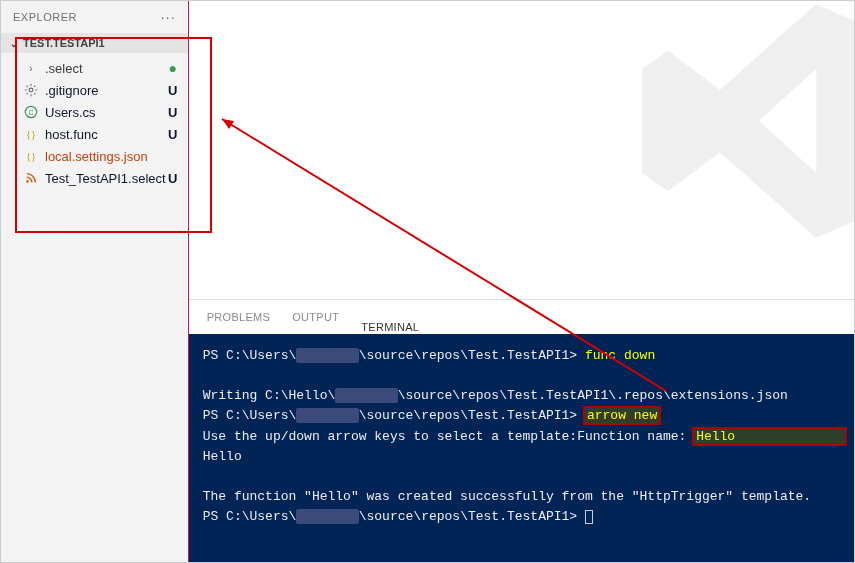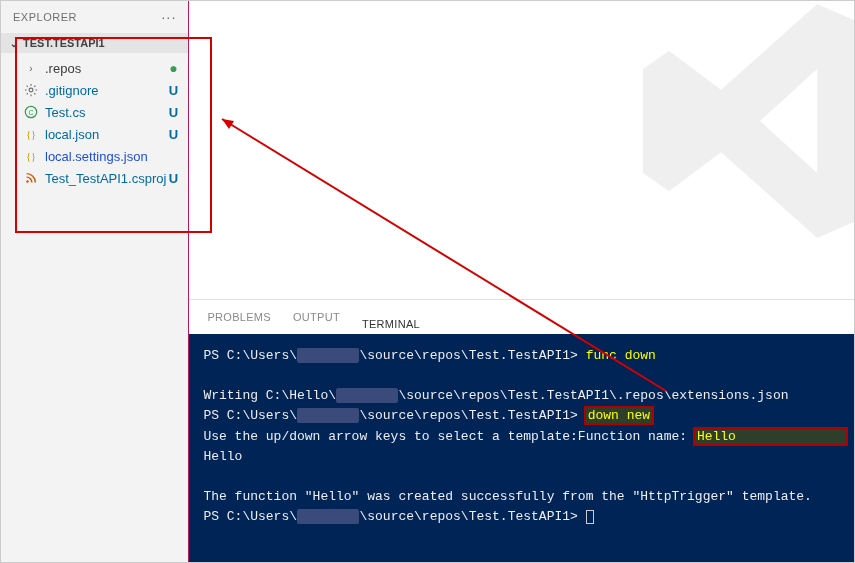--- a/index.html
+++ b/index.html
@@ -9,30 +9,30 @@
 .sidebar { width: 197px; background: #f3f3f3; border-right: 1px solid #be185d; display: flex; flex-direction: column; }
 .sidebar-header { display: flex; align-items: center; justify-content: space-between; padding: 8px 12px; font-size: 11px; color: #6f6f6f; letter-spacing: 0.5px; }
 .more { font-size: 14px; color: #6f6f6f; cursor: pointer; }
 .folder-header { background: #e4e4e4; padding: 4px 8px; font-size: 11px; font-weight: 700; color: #424242; display: flex; align-items: center; gap: 4px; }
 .chev { display: inline-block; width: 10px; text-align: center; color: #424242; font-size: 10px; }
 .tree { padding: 4px 0; }
 .tree-item { display: flex; align-items: center; padding: 2px 8px 2px 22px; height: 22px; color: #3b3b3b; cursor: pointer; }
 .ti-icon { width: 16px; height: 16px; display: inline-flex; align-items: center; justify-content: center; margin-right: 6px; flex-shrink: 0; }
 .ti-label { flex: 1; white-space: nowrap; overflow: hidden; text-overflow: ellipsis; }
 .ti-status { width: 14px; text-align: center; font-weight: 600; }
-.git-u { color: #0369a1; }
-.dim { color: #1d4ed8; }
+.git-u { color: #0f172a; }
+.dim { color: #c2410c; }
 .dot-green { color: #3a9c55; font-size: 14px; line-height: 1; }
 .main { flex: 1; display: flex; flex-direction: column; background: #fff; position: relative; }
 .editor-area { flex: 1; background: #fff; position: relative; overflow: hidden; }
 .watermark { position: absolute; right: -30px; top: -10px; opacity: 0.06; }
 .panel { height: 263px; border-top: 1px solid #e0e0e0; display: flex; flex-direction: column; }
 .tabs { display: flex; gap: 22px; padding: 0 18px; height: 34px; align-items: center; font-size: 11px; color: #8a8a8a; letter-spacing: 0.3px; }
 .tab { cursor: pointer; padding: 8px 0; text-transform: uppercase; }
-.tab.active { color: #333; border-bottom: 7px solid #701a75; margin-top: 20px; }
+.tab.active { color: #333; border-bottom: 1px solid #701a75; margin-top: 20px; }
 .terminal { flex: 1; background: #012456; color: #eeedf0; font-family: Consolas, "Courier New", monospace; font-size: 13px; padding: 12px 14px; line-height: 1.55; overflow: auto; white-space: pre; }
 .t-yellow { color: #ffff00; }
 .smudge { background: #3a4a7a; border-radius: 2px; }
 .hl-box { outline: 2px solid #b00000; background: rgba(90,90,0,0.5); padding: 0 2px; }
 .cursor-block { display: inline-block; width: 8px; height: 14px; border: 1px solid #ccc; vertical-align: middle; }
 
 .anno { position: absolute; pointer-events: none; }
 .red-rect { border: 2px solid #d40000; }
 svg.icon { width: 14px; height: 14px; }
 </style>
@@ -49,70 +49,70 @@
     </div>
     <div class="folder-header">
       <span class="chev">⌄</span>
       <span>TEST.TESTAPI1</span>
     </div>
     <div class="tree" id="tree">
         <div class="tree-item">
           <span class="ti-icon">
             <span class="chev" style="color:#646464">›</span>
           </span>
-          <span class="ti-label">.repos</span>
+          <span class="ti-label">.select</span>
           <span class="ti-status dot-green">●</span>
         </div>
         <div class="tree-item">
           <span class="ti-icon">
             <svg class="icon" viewBox="0 0 16 16">
               <circle cx="8" cy="8" r="2.2" fill="none" stroke="#6c6c6c" stroke-width="1.3"></circle>
               <path d="M8 1v2M8 13v2M1 8h2M13 8h2M3 3l1.4 1.4M11.6 11.6L13 13M3 13l1.4-1.4M11.6 4.4L13 3" stroke="#6c6c6c" stroke-width="1.3"></path>
             </svg>
           </span>
           <span class="ti-label git-u">.gitignore</span>
           <span class="ti-status git-u">U</span>
         </div>
         <div class="tree-item">
           <span class="ti-icon">
             <svg class="icon" viewBox="0 0 16 16">
               <circle cx="8" cy="8" r="6.5" fill="none" stroke="#3a9c55" stroke-width="1.4"></circle>
               <text x="8" y="11" text-anchor="middle" font-size="8" fill="#3a9c55" font-family="Arial">C</text>
             </svg>
           </span>
-          <span class="ti-label git-u">Test.cs</span>
+          <span class="ti-label git-u">Users.cs</span>
           <span class="ti-status git-u">U</span>
         </div>
         <div class="tree-item">
           <span class="ti-icon">
             <svg class="icon" viewBox="0 0 16 16">
               <text x="8" y="12" text-anchor="middle" font-size="12" fill="#c59a00" font-family="Consolas">{}</text>
             </svg>
           </span>
-          <span class="ti-label git-u">local.json</span>
+          <span class="ti-label git-u">host.func</span>
           <span class="ti-status git-u">U</span>
         </div>
         <div class="tree-item">
           <span class="ti-icon">
             <svg class="icon" viewBox="0 0 16 16">
               <text x="8" y="12" text-anchor="middle" font-size="12" fill="#c59a00" font-family="Consolas">{}</text>
             </svg>
           </span>
           <span class="ti-label dim">local.settings.json</span>
           <span class="ti-status "></span>
         </div>
         <div class="tree-item">
           <span class="ti-icon">
             <svg class="icon" viewBox="0 0 16 16">
               <path d="M3 3a10 10 0 0 1 10 10" fill="none" stroke="#d35400" stroke-width="1.6"></path>
               <path d="M3 7a6 6 0 0 1 6 6" fill="none" stroke="#d35400" stroke-width="1.6"></path>
               <circle cx="4" cy="12" r="1.4" fill="#d35400"></circle>
             </svg>
           </span>
-          <span class="ti-label git-u">Test_TestAPI1.csproj</span>
+          <span class="ti-label git-u">Test_TestAPI1.select</span>
           <span class="ti-status git-u">U</span>
         </div>
       </div>
   </div>
 
   <div class="main">
     <div class="editor-area">
       <svg class="watermark" width="260" height="260" viewBox="0 0 100 100">
         <path fill="#000" d="M72 5 L95 15 L95 85 L72 95 L35 62 L15 77 L5 70 L5 30 L15 23 L35 38 Z M72 30 L50 50 L72 70 Z"></path>
       </svg>
@@ -120,21 +120,21 @@
 
     <div class="panel">
       <div class="tabs" id="tabs">
           <div class="tab">PROBLEMS</div>
           <div class="tab">OUTPUT</div>
           <div class="tab active">TERMINAL</div>
         </div>
       <div class="terminal"><span>PS C:\Users\</span><span class="smudge">        </span><span>\source\repos\Test.TestAPI1&gt;</span> <span class="t-yellow">func down</span>
 
 <span>Writing C:\Hello\</span><span class="smudge">        </span><span>\source\repos\Test.TestAPI1\.repos\extensions.json</span>
-<span>PS C:\Users\</span><span class="smudge">        </span><span>\source\repos\Test.TestAPI1&gt;</span> <span class="t-yellow hl-box">down new</span>
+<span>PS C:\Users\</span><span class="smudge">        </span><span>\source\repos\Test.TestAPI1&gt;</span> <span class="t-yellow hl-box">arrow new</span>
 <span>Use the up/down arrow keys to select a template:Function name: </span><span class="t-yellow hl-box" style="padding-right:110px">Hello</span>
 <span>Hello</span>
 
 <span>The function "Hello" was created successfully from the "HttpTrigger" template.</span>
 <span>PS C:\Users\</span><span class="smudge">        </span><span>\source\repos\Test.TestAPI1&gt;</span> <span class="cursor-block"></span></div>
     </div>
   </div>
 </div>
 
 <div class="anno red-rect" style="left:14px; top:36px; width:197px; height:196px;"></div>

